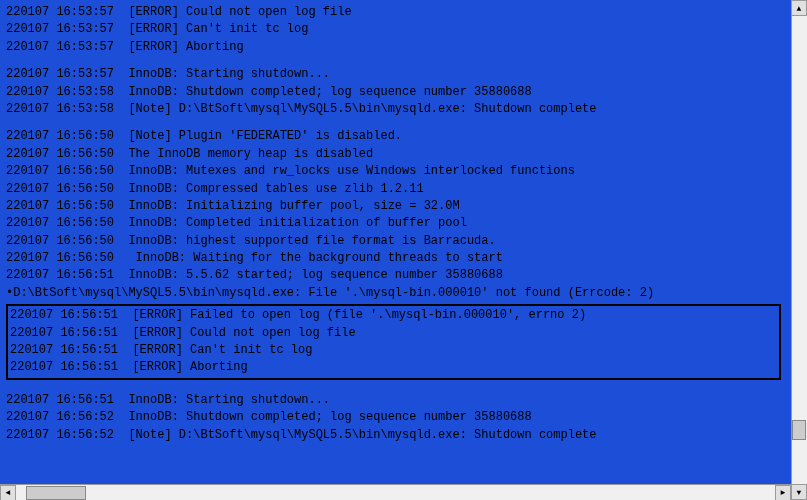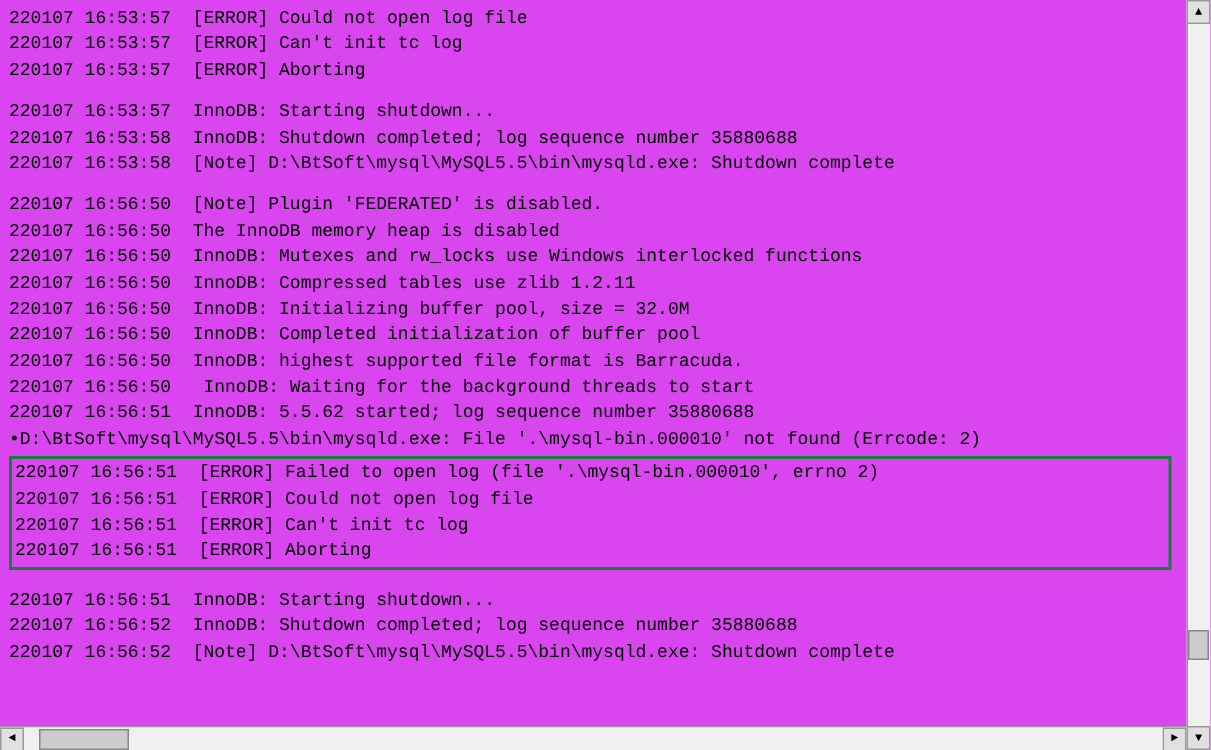--- a/index.html
+++ b/index.html
@@ -8,34 +8,34 @@
       height: 500px;
       background: #ffffff;
       font-family: 'Courier New', Courier, monospace;
       font-size: 12px;
       color: #000000;
       overflow: hidden;
     }
     .terminal {
       width: 100%;
       height: 100%;
-      background: #d946ef;
+      background: #1d4ed8;
       padding: 4px 6px;
       overflow: hidden;
       position: relative;
     }
     .log-line {
       line-height: 1.45;
       white-space: pre;
     }
     .log-line.empty {
       height: 10px;
     }
     .error-highlight {
-      border: 2px solid #15803d;
+      border: 2px solid #000000;
       margin: 2px 0;
       padding: 1px 2px;
       display: inline-block;
       width: calc(100% - 4px);
     }
     .error-line {
       white-space: pre;
       line-height: 1.45;
     }
     

